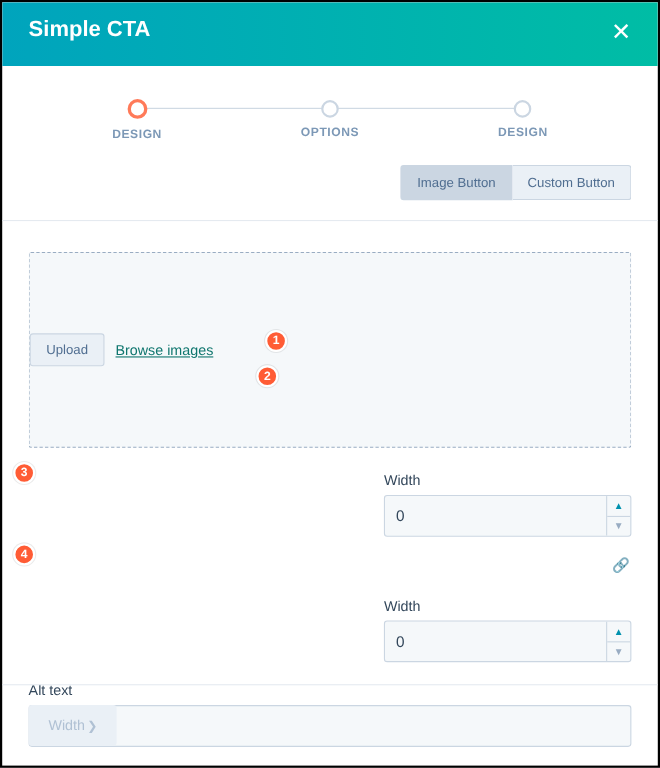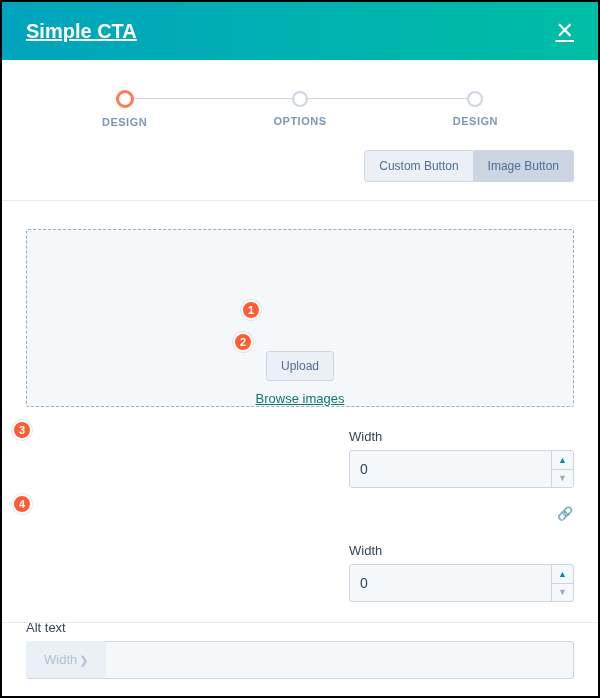--- a/index.html
+++ b/index.html
@@ -9,24 +9,22 @@
     width: 600px;
     height: 698px;
     border: 2px solid #000;
     position: relative;
   }
   .header {
     background: linear-gradient(90deg, #00a4bd 0%, #00bda5 100%);
     color: #fff;
     height: 58px;
     display: flex;
-    align-items: center;
     justify-content: space-between;
-    padding: 0 24px;
-    text-decoration: underline;
+    padding: 14px 24px;
   }
   .header-title { font-size: 20px; font-weight: 600; }
   .close-icon { font-size: 22px; cursor: pointer; font-weight: 300; }
 
   .stepper {
     display: flex;
     align-items: center;
     justify-content: space-between;
     padding: 30px 100px 10px 100px;
     position: relative;
@@ -75,23 +73,23 @@
   .divider { height: 1px; background: #e5eaf0; margin: 0 0 0 0; }
 
   .content { padding: 28px 24px 0 24px; position: relative; }
 
   .dropzone {
     border: 1px dashed #99acc2;
     background: #f5f8fa;
     border-radius: 2px;
     height: 178px;
     display: flex;
-    flex-direction: column;
-    align-items: center;
-    justify-content: flex-end;
+    flex-direction: row;
+    align-items: center;
+    justify-content: flex-start;
     gap: 10px;
   }
   .upload-btn {
     font-size: 12px;
     padding: 7px 14px;
     background: #eaf0f6;
     border: 1px solid #cbd6e2;
     border-radius: 3px;
     color: #506e91;
     cursor: pointer;
@@ -218,22 +216,22 @@
     <div class="step-dot"></div>
     <div class="step-label">OPTIONS</div>
   </div>
   <div class="step">
     <div class="step-dot"></div>
     <div class="step-label">DESIGN</div>
   </div>
 </div>
 
 <div class="toggle-group">
+  <button class="toggle-btn active">Image Button</button>
   <button class="toggle-btn">Custom Button</button>
-  <button class="toggle-btn active">Image Button</button>
 </div>
 
 <div class="divider"></div>
 
 <div class="content">
 
   <div class="dropzone">
     <button class="upload-btn">Upload</button>
     <span class="browse-link">Browse images</span>
   </div>

